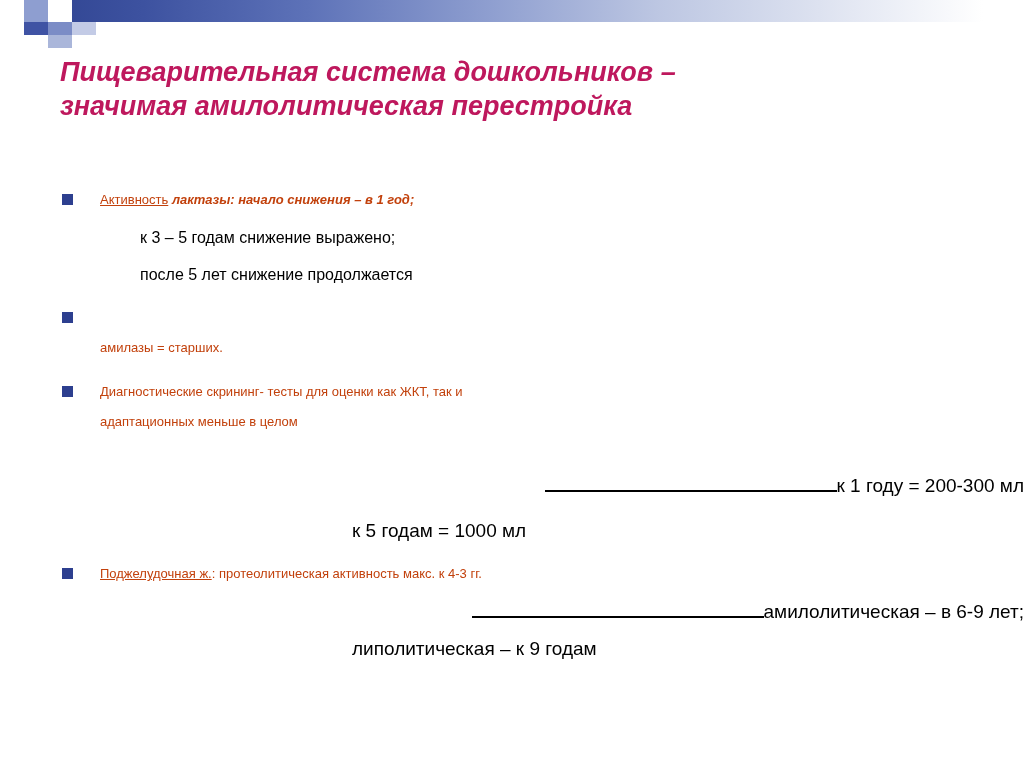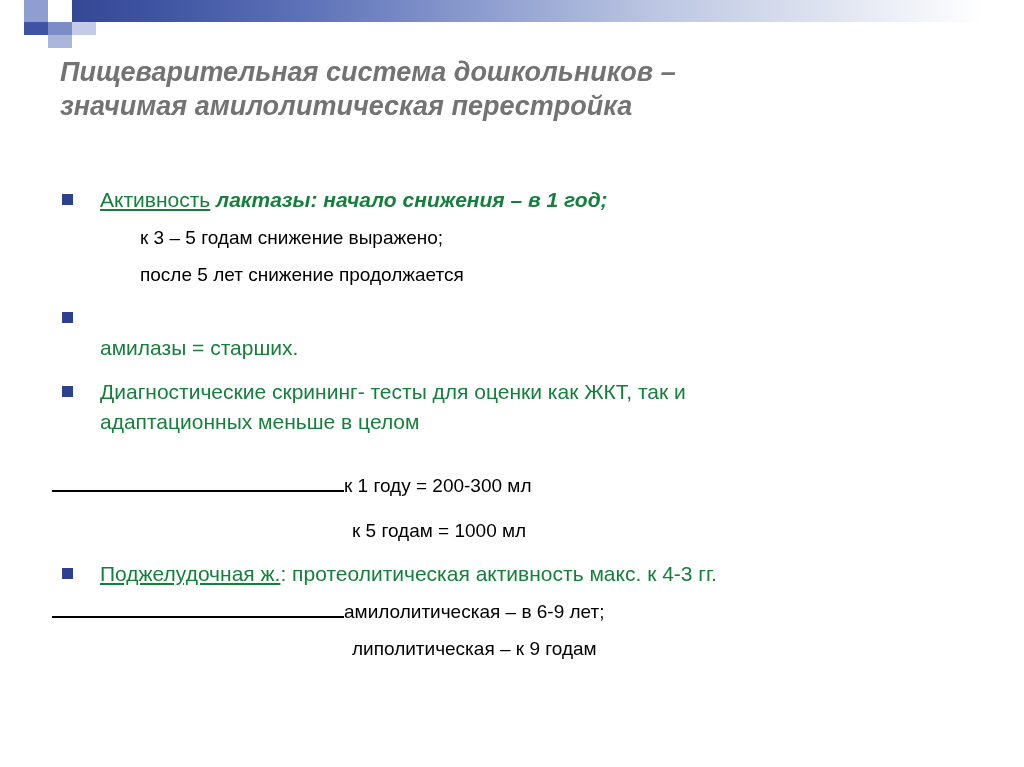--- a/index.html
+++ b/index.html
@@ -39,21 +39,21 @@
   
   #title {
     position: absolute;
     left: 60px;
     top: 55px;
     width: 900px;
     font-size: 27px;
     font-weight: bold;
     font-style: italic;
     line-height: 34px;
-    color: #737373;
+    color: #be185d;
     letter-spacing: 0px;
   }
 
   
   #content {
     position: absolute;
     left: 0;
     top: 185px;
     width: 1024px;
   }
@@ -65,28 +65,28 @@
   }
   .bullet-marker {
     position: absolute;
     left: 62px;
     top: 9px;
     width: 11px;
     height: 11px;
     background: #2d3f8f;
   }
   .bullet-text {
-    font-size: 21px;
+    font-size: 13px;
     line-height: 29px;
-    color: #15803d;
+    color: #c2410c;
   }
 
   .sub-row {
     padding-left: 140px;
-    font-size: 19px;
+    font-size: 16px;
     line-height: 29px;
   }
   .sub-row-2 {
     padding-left: 352px;
     font-size: 19px;
     line-height: 29px;
   }
 
   .u { text-decoration: underline; }
   .bi { font-weight: bold; font-style: italic; }
@@ -94,20 +94,21 @@
   .gap-sm { height: 8px; }
   .gap-md { height: 14px; }
   .gap-lg { height: 20px; }
 
   
   .blank-row {
     position: relative;
     font-size: 19px;
     line-height: 29px;
     padding-left: 52px;
+    text-align: right;
   }
   .blank-line {
     display: inline-block;
     width: 292px;
     border-bottom: 2px solid #000000;
     height: 19px;
     vertical-align: baseline;
   }
 </style>
 </head>

